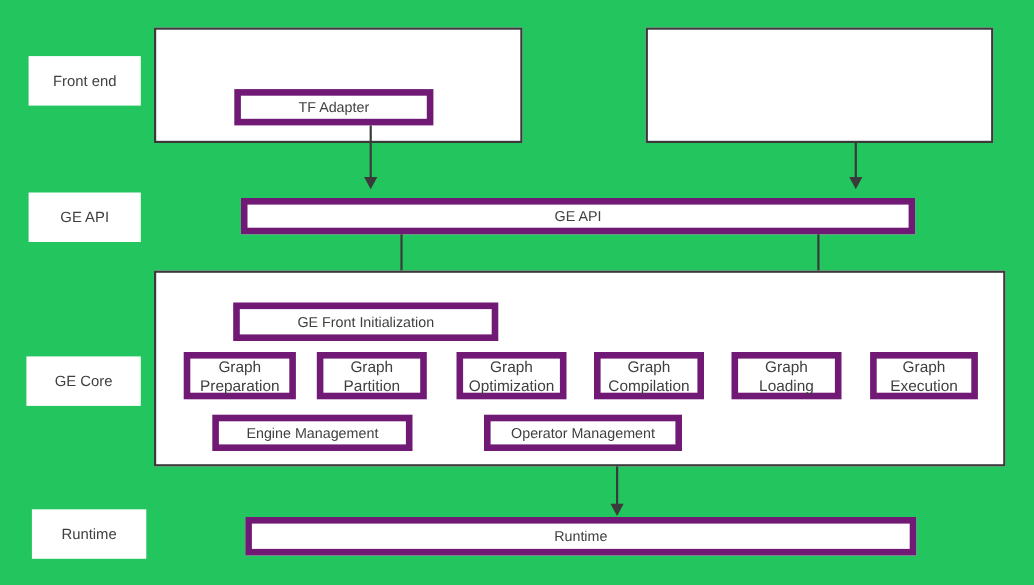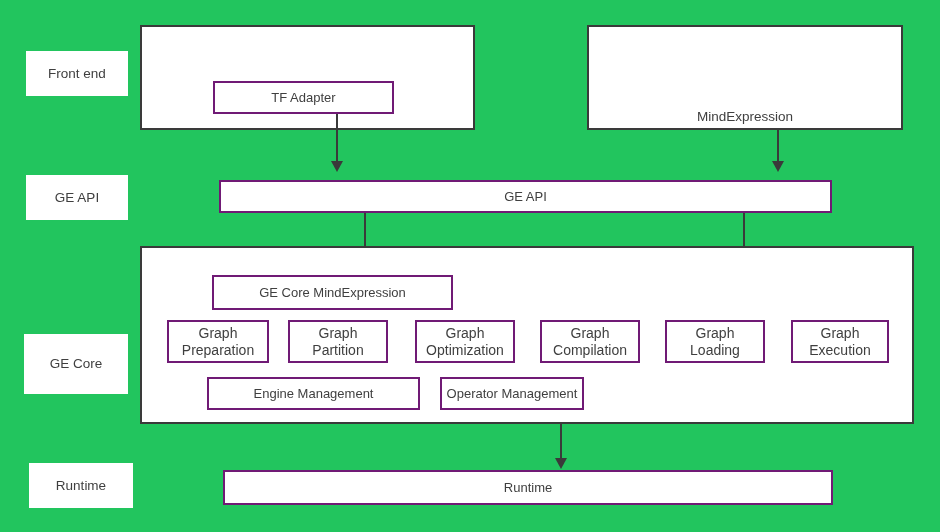--- a/index.html
+++ b/index.html
@@ -23,21 +23,21 @@
     background: #ffffff;
     color: #3f3f3f;
     display: flex;
     align-items: center;
     justify-content: center;
     text-align: center;
     line-height: 1.18;
     white-space: pre-line;
   }
   .bordered {
-    border: 2px solid #701a75;
+    border: 6px solid #701a75;
   }
   .plain {
     border: 0;
   }
   .layer-label {
     font-size: 13.5px;
   }
   .group-title {
     position: absolute;
     color: #3f3f3f;
@@ -80,33 +80,32 @@
 </style>
 </head>
 <body>
 
 <div id="canvas">
 
   <div class="box plain layer-label" style="left:26px; top:51px; width:102px; height:45px;">Front end</div>
 
   <div class="box plain layer-label" style="left:26px; top:175px; width:102px; height:45px;">GE API</div>
 
-  <div class="box plain layer-label" style="left:24px; top:324px; width:104px; height:60px;margin-top:10px;">GE Core</div>
+  <div class="box plain layer-label" style="left:24px; top:324px; width:104px; height:45px;">GE Core</div>
 
   <div class="box plain layer-label" style="left:29px; top:463px; width:104px; height:45px;">Runtime</div>
 
   <div class="container-box" style="left:140px; top:25px; width:335px; height:105px;"></div>
 
   <div class="group-title" style="left:140px; top:55px; width:335px;">Tensorflow</div>
 
   <div class="box bordered unit-wide" style="left:213px; top:81px; width:181px; height:33px;">TF Adapter</div>
 
   <div class="container-box" style="left:587px; top:25px; width:316px; height:105px;"></div>
 
-  <div class="group-title" style="left:587px; top:71px; width:316px;">MindExpression</div>
 
   <div class="connector">
     <div class="conn-line" style="left:303px; top:114px; height:51px;"></div>
     <div class="conn-head" style="left:298px; top:161px;"></div>
   </div>
 
   <div class="connector">
     <div class="conn-line" style="left:744px; top:130px; height:35px;"></div>
     <div class="conn-head" style="left:739px; top:161px;"></div>
   </div>
@@ -118,44 +117,44 @@
     <div class="conn-head" style="left:326px; top:262px;"></div>
   </div>
 
   <div class="connector">
     <div class="conn-line" style="left:710px; top:213px; height:52px;"></div>
     <div class="conn-head" style="left:705px; top:262px;"></div>
   </div>
 
   <div class="container-box" style="left:140px; top:246px; width:774px; height:178px;"></div>
 
-  <div class="box bordered unit-wide" style="left:212px; top:275px; width:241px; height:35px;">GE Core MindExpression</div>
+  <div class="box bordered unit-wide" style="left:212px; top:275px; width:241px; height:35px;">GE Front Initialization</div>
 
 
   <div class="box bordered unit" style="left:167px; top:320px; width:102px; height:43px;">Graph
 Preparation</div>
 
   <div class="box bordered unit" style="left:288px; top:320px; width:100px; height:43px;">Graph
 Partition</div>
 
   <div class="box bordered unit" style="left:415px; top:320px; width:100px; height:43px;">Graph
 Optimization</div>
 
   <div class="box bordered unit" style="left:540px; top:320px; width:100px; height:43px;">Graph
 Compilation</div>
 
   <div class="box bordered unit" style="left:665px; top:320px; width:100px; height:43px;">Graph
 Loading</div>
 
   <div class="box bordered unit" style="left:791px; top:320px; width:98px; height:43px;">Graph
 Execution</div>
 
-  <div class="box bordered unit-wide" style="left:193px; top:377px; width:213px; height:33px;margin-left:14px;">Engine Management</div>
+  <div class="box bordered unit-wide" style="left:193px; top:377px; width:182px; height:33px;">Engine Management</div>
 
-  <div class="box bordered unit-wide" style="left:440px; top:377px; width:144px; height:33px;">Operator Management</div>
+  <div class="box bordered unit-wide" style="left:440px; top:377px; width:180px; height:33px;">Operator Management</div>
 
 
   <div class="connector">
     <div class="conn-line" style="left:527px; top:424px; height:38px;"></div>
     <div class="conn-head" style="left:522px; top:458px;"></div>
   </div>
 
   <div class="box bordered bar-label" style="left:223px; top:470px; width:610px; height:35px;">Runtime</div>
 
 </div>

